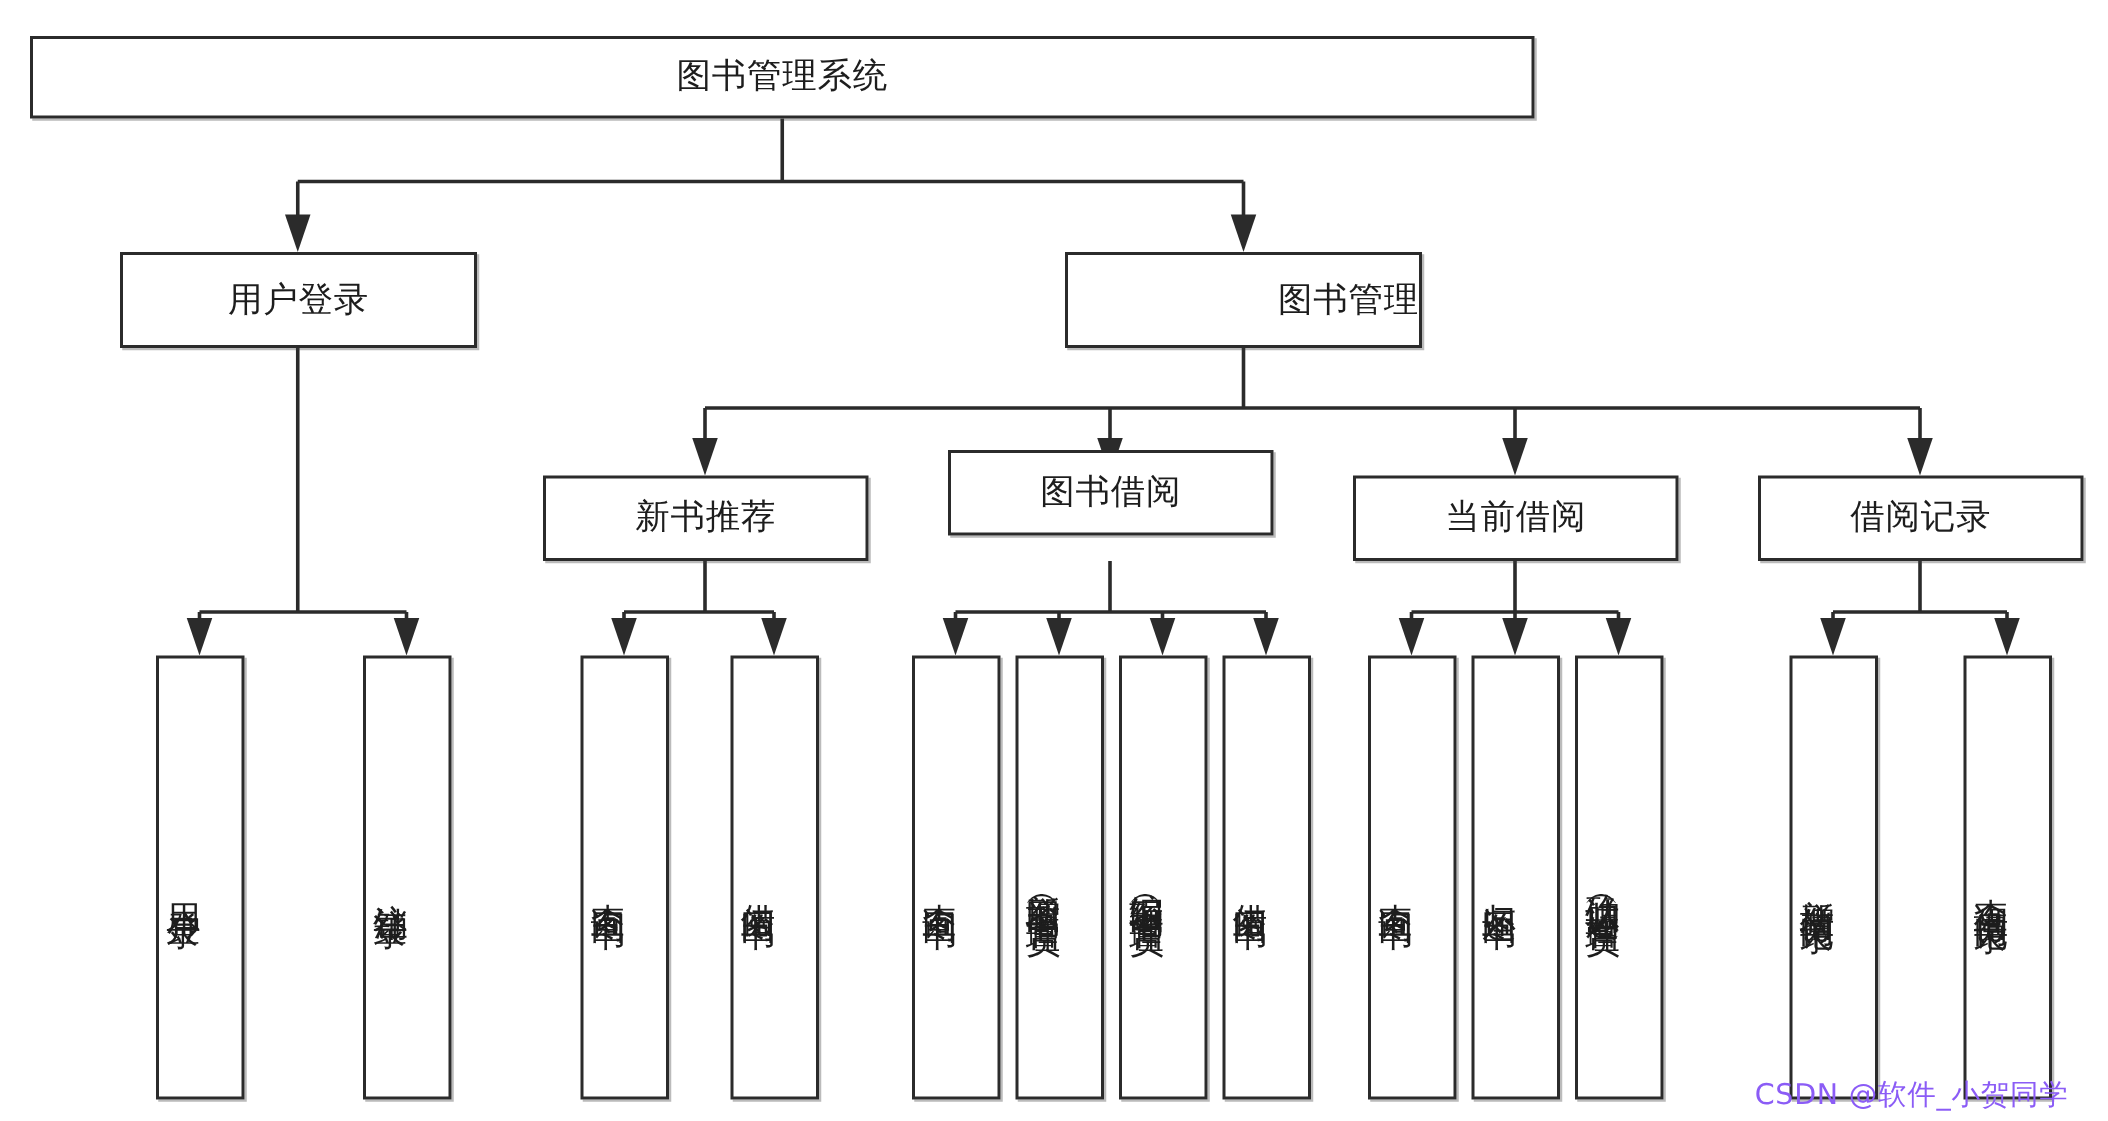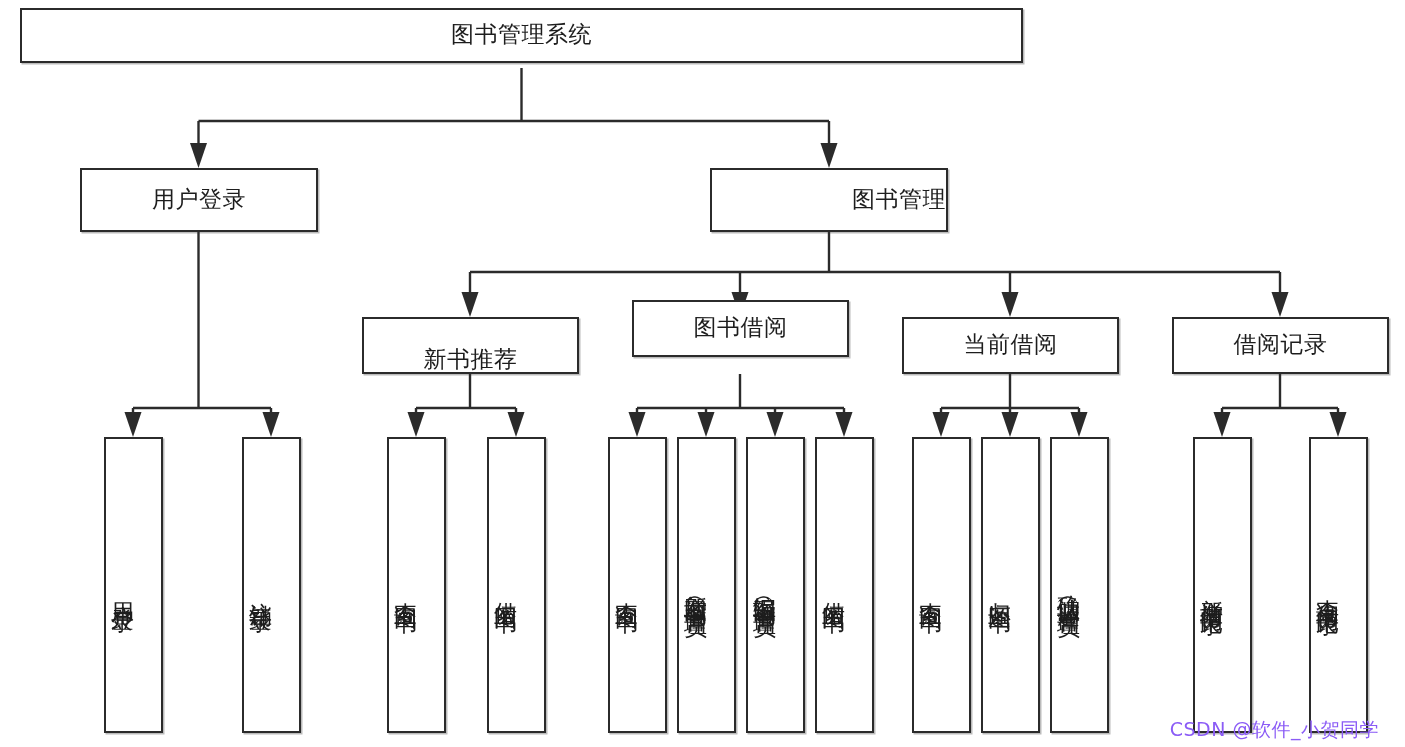--- a/index.html
+++ b/index.html
@@ -146,32 +146,32 @@
     <polygon class="arrow-head" points="1079,437 1070.5,412 1087.5,412"></polygon>
 
     <path class="conn-line" d="M 1280 374 L 1280 408"></path>
     <path class="conn-line" d="M 1222 408 L 1338 408"></path>
     <path class="conn-line" d="M 1222 408 L 1222 420"></path>
     <polygon class="arrow-head" points="1222,437 1213.5,412 1230.5,412"></polygon>
     <path class="conn-line" d="M 1338 408 L 1338 420"></path>
     <polygon class="arrow-head" points="1338,437 1329.5,412 1346.5,412"></polygon>
   </svg>
 
-  <div class="node-box" style="left:20px; top:8px; width:1003px; height:55px;">
+  <div class="node-box" style="left:20px; top:24px; width:1003px; height:55px;">
     <span class="node-label">图书管理系统</span>
   </div>
 
   <div class="node-box" style="left:80px; top:168px; width:238px; height:64px;">
     <span class="node-label">用户登录</span>
   </div>
   <div class="node-box" style="left:710px; top:168px; width:238px; height:64px;justify-content:flex-end;">
     <span class="node-label">图书管理</span>
   </div>
 
-  <div class="node-box" style="left:362px; top:317px; width:217px; height:57px;align-items:flex-end;">
+  <div class="node-box" style="left:362px; top:317px; width:217px; height:57px;">
     <span class="node-label">新书推荐</span>
   </div>
   <div class="node-box" style="left:632px; top:300px; width:217px; height:57px;">
     <span class="node-label">图书借阅</span>
   </div>
   <div class="node-box" style="left:902px; top:317px; width:217px; height:57px;">
     <span class="node-label">当前借阅</span>
   </div>
   <div class="node-box" style="left:1172px; top:317px; width:217px; height:57px;">
     <span class="node-label">借阅记录</span>

